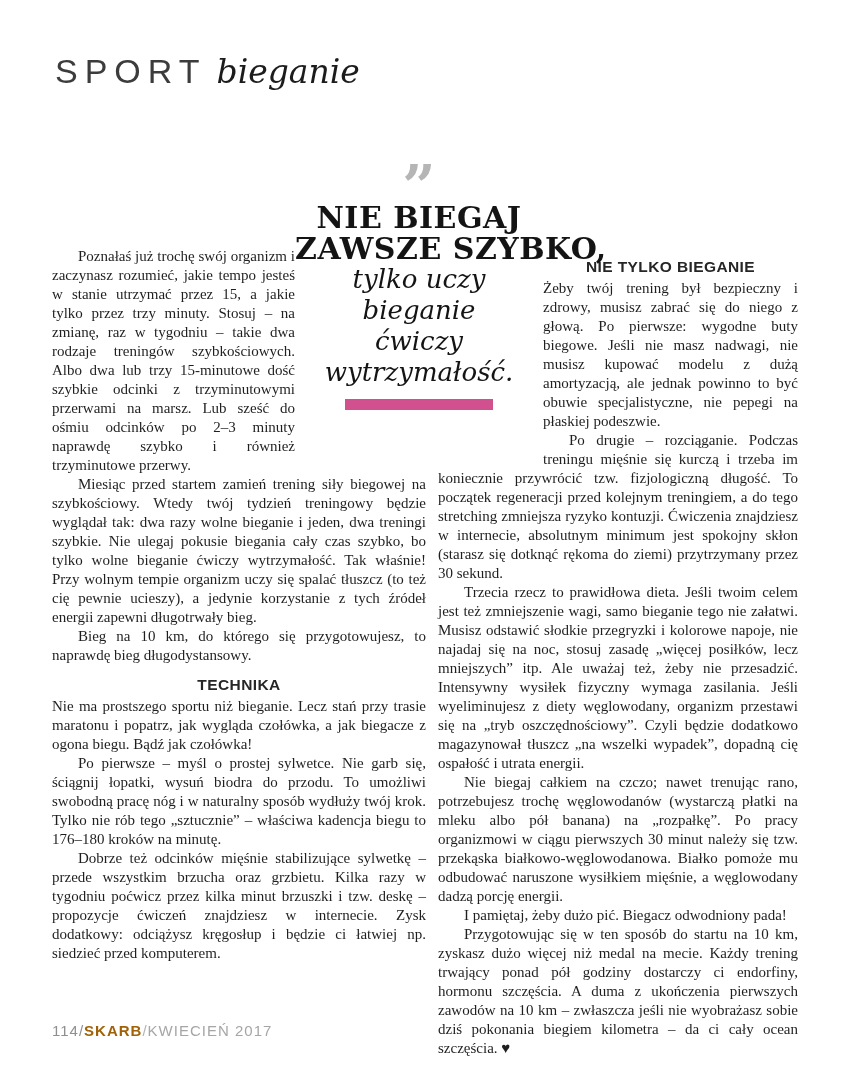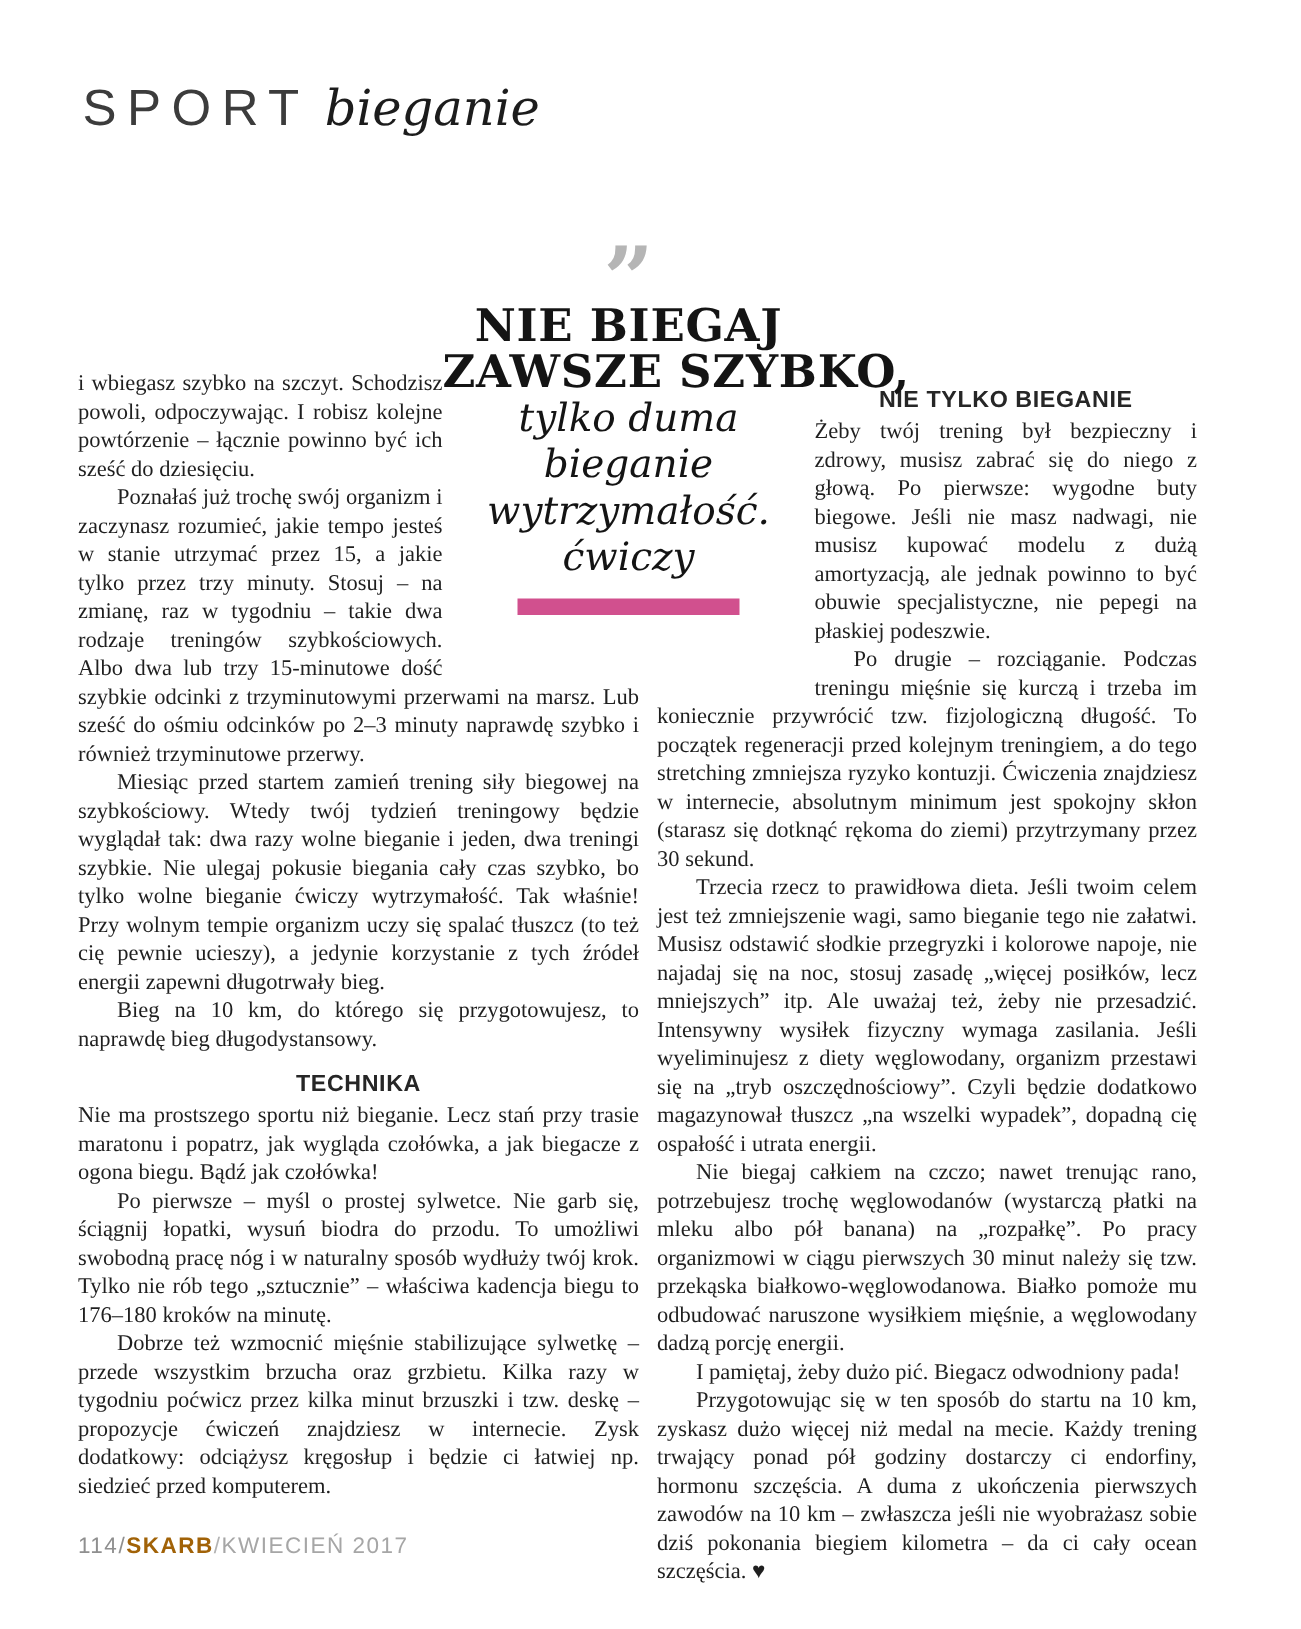--- a/index.html
+++ b/index.html
@@ -62,37 +62,36 @@
 <div class="page">
 
   <header class="page-header">
     <span class="hdr-section">SPORT</span><span class="hdr-topic">bieganie</span>
   </header>
 
   <div class="pullquote">
     <div class="pq-mark">”</div>
     <div class="pq-bold">NIE BIEGAJ</div>
     <div class="pq-bold">ZAWSZE SZYBKO,</div>
-    <div class="pq-italic">tylko duma</div>
+    <div class="pq-italic">tylko uczy</div>
     <div class="pq-italic">bieganie</div>
+    <div class="pq-italic">ćwiczy</div>
     <div class="pq-italic">wytrzymałość.</div>
-    <div class="pq-italic">ćwiczy</div>
     <div class="pq-bar" style="background: rgb(209, 80, 142);"></div>
   </div>
 
   <section class="col col-left">
     <div class="spacer-left"></div>
-    <p class="para no-indent">i wbiegasz szybko na szczyt. Schodzisz powoli, odpoczywając. I robisz kolejne powtórzenie – łącznie powinno być ich sześć do dziesięciu.</p>
     <p class="para">Poznałaś już trochę swój organizm i zaczynasz rozumieć, jakie tempo jesteś w stanie utrzymać przez 15, a jakie tylko przez trzy minuty. Stosuj – na zmianę, raz w tygodniu – takie dwa rodzaje treningów szybkościowych. Albo dwa lub trzy 15-minutowe dość szybkie odcinki z trzyminutowymi przerwami na marsz. Lub sześć do ośmiu odcinków po 2–3 minuty naprawdę szybko i również trzyminutowe przerwy.</p>
     <p class="para">Miesiąc przed startem zamień trening siły biegowej na szybkościowy. Wtedy twój tydzień treningowy będzie wyglądał tak: dwa razy wolne bieganie i jeden, dwa treningi szybkie. Nie ulegaj pokusie biegania cały czas szybko, bo tylko wolne bieganie ćwiczy wytrzymałość. Tak właśnie! Przy wolnym tempie organizm uczy się spalać tłuszcz (to też cię pewnie ucieszy), a jedynie korzystanie z tych źródeł energii zapewni długotrwały bieg.</p>
     <p class="para">Bieg na 10 km, do którego się przygotowujesz, to naprawdę bieg długodystansowy.</p>
     <h3 class="subhead">TECHNIKA</h3>
     <p class="para no-indent">Nie ma prostszego sportu niż bieganie. Lecz stań przy trasie maratonu i popatrz, jak wygląda czołówka, a jak biegacze z ogona biegu. Bądź jak czołówka!</p>
     <p class="para">Po pierwsze – myśl o prostej sylwetce. Nie garb się, ściągnij łopatki, wysuń biodra do przodu. To umożliwi swobodną pracę nóg i w naturalny sposób wydłuży twój krok. Tylko nie rób tego „sztucznie” – właściwa kadencja biegu to 176–180 kroków na minutę.</p>
-    <p class="para">Dobrze też wzmocnić mięśnie stabilizujące sylwetkę – przede wszystkim brzucha oraz grzbietu. Kilka razy w tygodniu poćwicz przez kilka minut brzuszki i tzw. deskę – propozycje ćwiczeń znajdziesz w internecie. Zysk dodatkowy: odciążysz kręgosłup i będzie ci łatwiej np. siedzieć przed komputerem.</p>
+    <p class="para">Dobrze też odcinków mięśnie stabilizujące sylwetkę – przede wszystkim brzucha oraz grzbietu. Kilka razy w tygodniu poćwicz przez kilka minut brzuszki i tzw. deskę – propozycje ćwiczeń znajdziesz w internecie. Zysk dodatkowy: odciążysz kręgosłup i będzie ci łatwiej np. siedzieć przed komputerem.</p>
   </section>
 
   <section class="col col-right">
     <div class="spacer-right"></div>
     <h3 class="subhead">NIE TYLKO BIEGANIE</h3>
     <p class="para no-indent">Żeby twój trening był bezpieczny i zdrowy, musisz zabrać się do niego z głową. Po pierwsze: wygodne buty biegowe. Jeśli nie masz nadwagi, nie musisz kupować modelu z dużą amortyzacją, ale jednak powinno to być obuwie specjalistyczne, nie pepegi na płaskiej podeszwie.</p>
     <p class="para">Po drugie – rozciąganie. Podczas treningu mięśnie się kurczą i trzeba im koniecznie przywrócić tzw. fizjologiczną długość. To początek regeneracji przed kolejnym treningiem, a do tego stretching zmniejsza ryzyko kontuzji. Ćwiczenia znajdziesz w internecie, absolutnym minimum jest spokojny skłon (starasz się dotknąć rękoma do ziemi) przytrzymany przez 30 sekund.</p>
     <p class="para">Trzecia rzecz to prawidłowa dieta. Jeśli twoim celem jest też zmniejszenie wagi, samo bieganie tego nie załatwi. Musisz odstawić słodkie przegryzki i kolorowe napoje, nie najadaj się na noc, stosuj zasadę „więcej posiłków, lecz mniejszych” itp. Ale uważaj też, żeby nie przesadzić. Intensywny wysiłek fizyczny wymaga zasilania. Jeśli wyeliminujesz z diety węglowodany, organizm przestawi się na „tryb oszczędnościowy”. Czyli będzie dodatkowo magazynował tłuszcz „na wszelki wypadek”, dopadną cię ospałość i utrata energii.</p>
     <p class="para">Nie biegaj całkiem na czczo; nawet trenując rano, potrzebujesz trochę węglowodanów (wystarczą płatki na mleku albo pół banana) na „rozpałkę”. Po pracy organizmowi w ciągu pierwszych 30 minut należy się tzw. przekąska białkowo-węglowodanowa. Białko pomoże mu odbudować naruszone wysiłkiem mięśnie, a węglowodany dadzą porcję energii.</p>
     <p class="para">I pamiętaj, żeby dużo pić. Biegacz odwodniony pada!</p>

